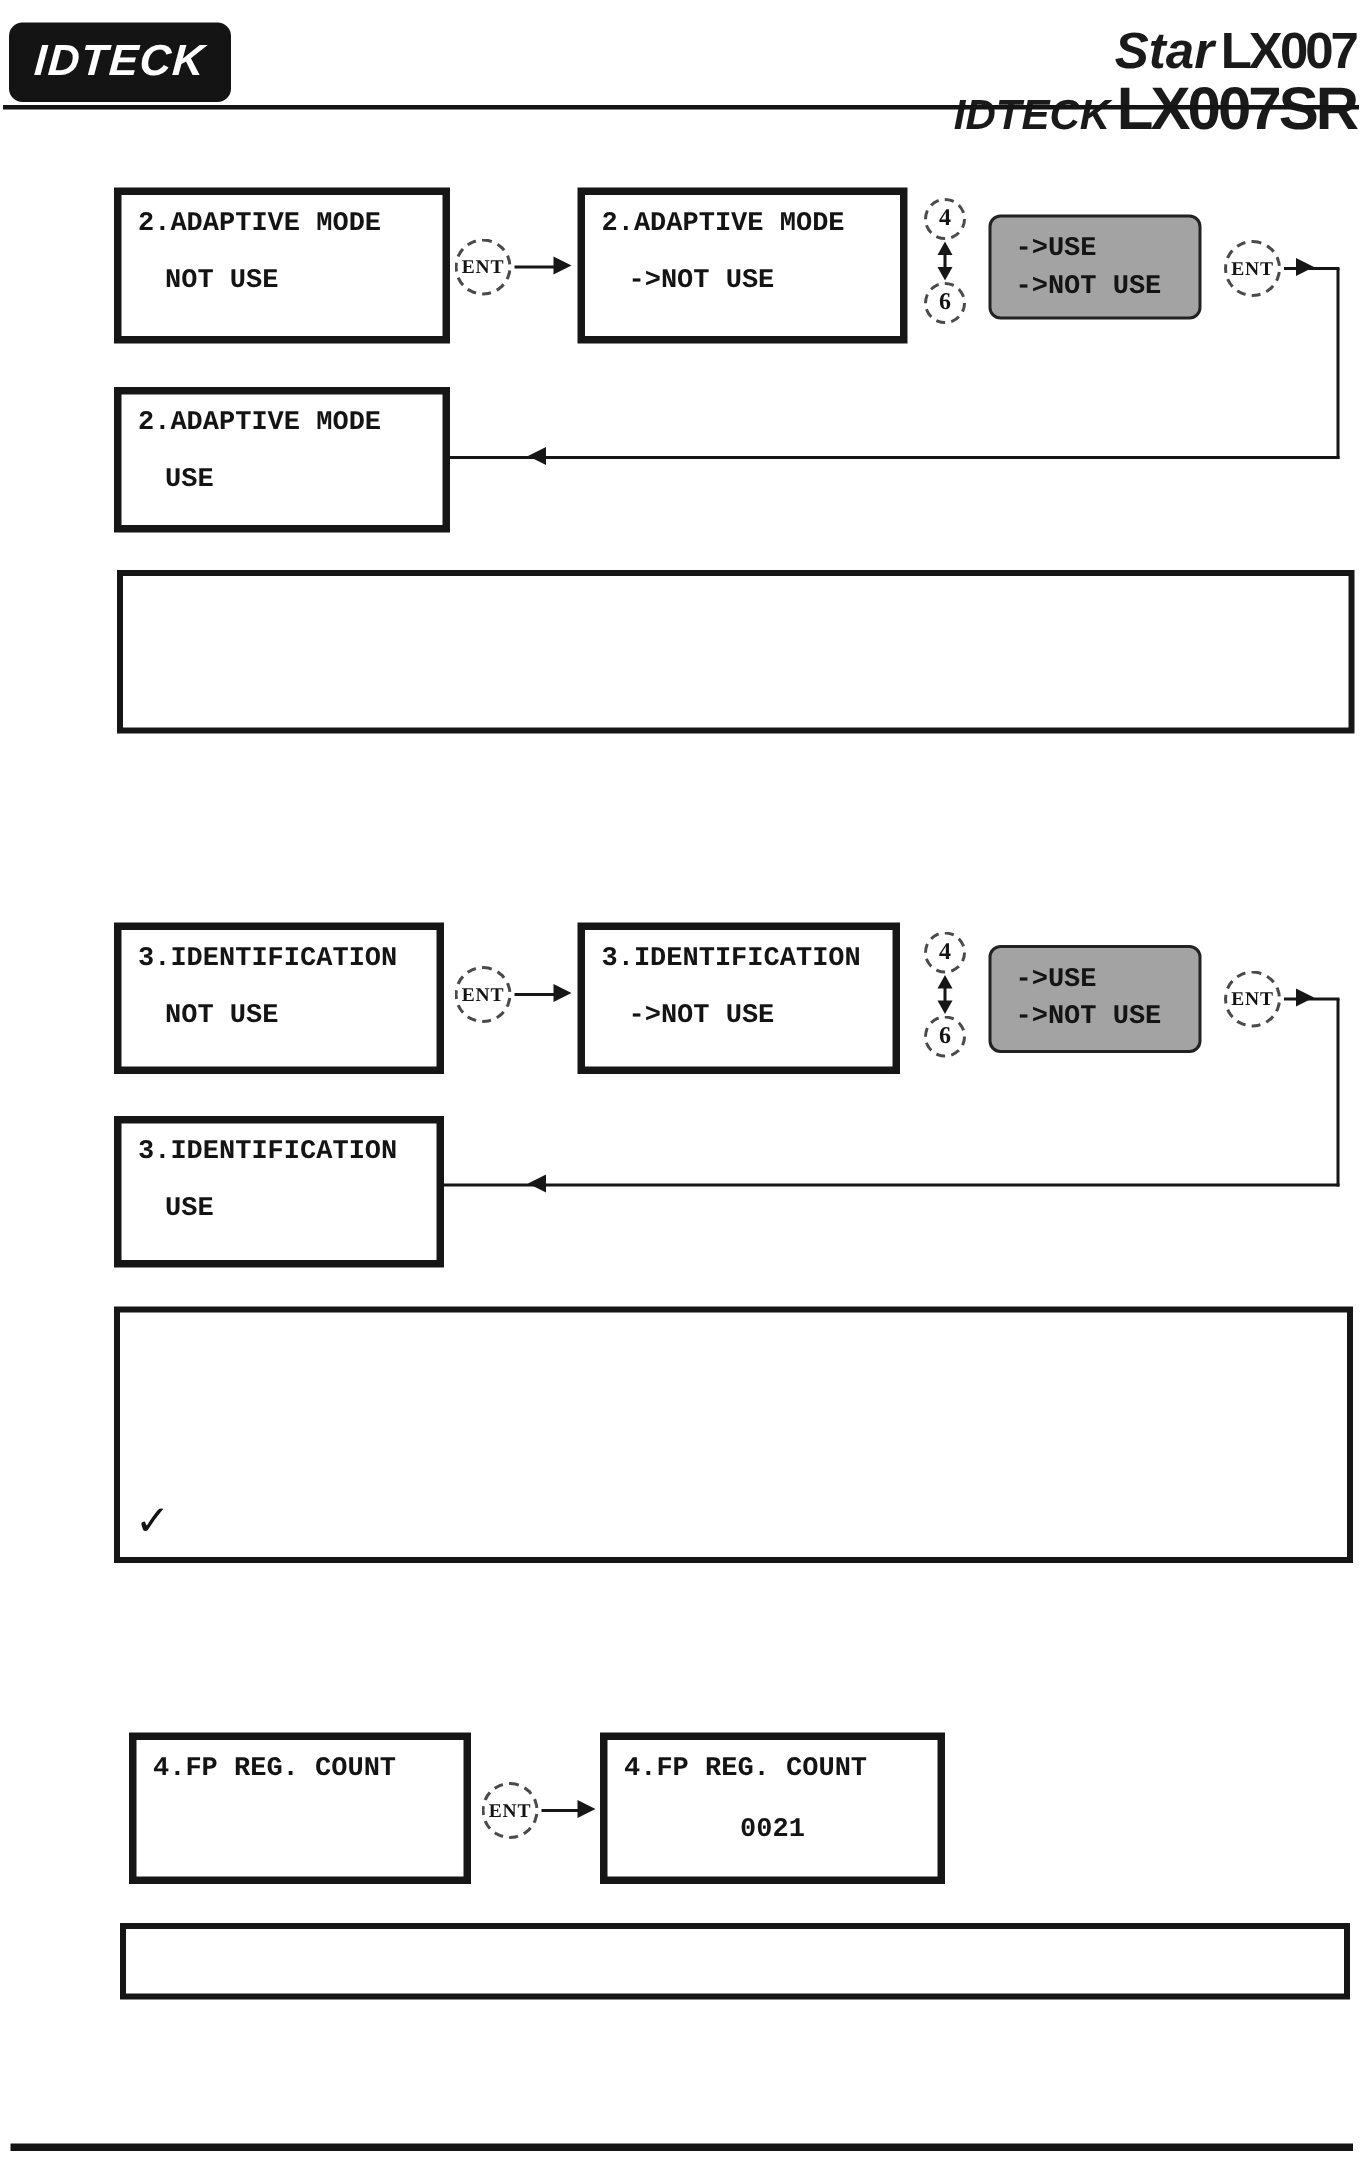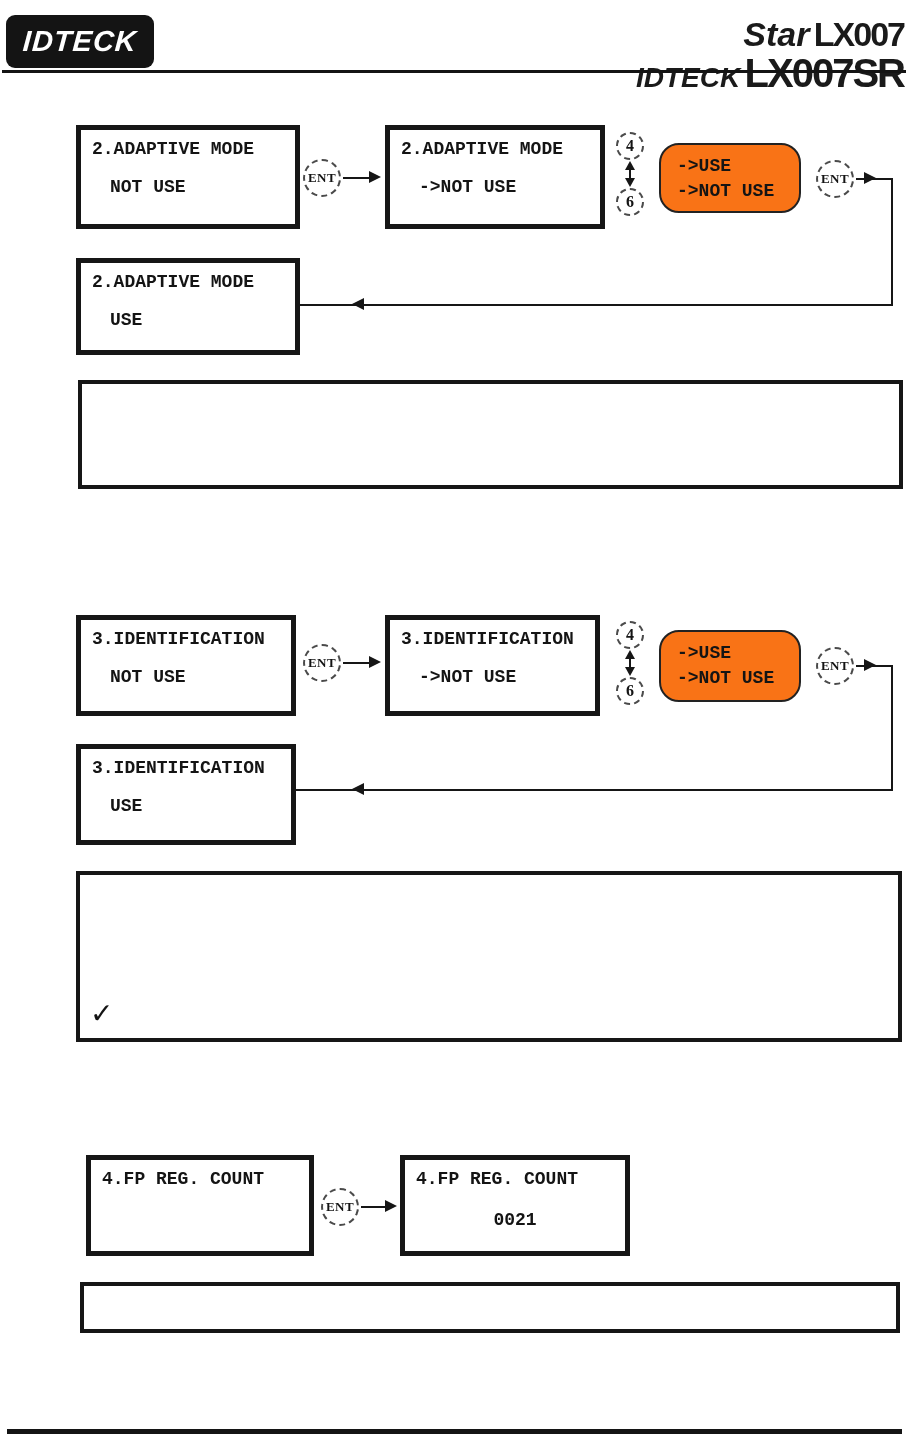--- a/index.html
+++ b/index.html
@@ -38,21 +38,21 @@
   
   .hl{position:absolute;height:2px;background:#161616;}
   .vl{position:absolute;width:2px;background:#161616;}
   .tri{position:absolute;width:0;height:0;}
   .tri-r{border-top:6px solid transparent;border-bottom:6px solid transparent;border-left:12px solid #161616;}
   .tri-l{border-top:6px solid transparent;border-bottom:6px solid transparent;border-right:12px solid #161616;}
   .tri-u{border-left:5px solid transparent;border-right:5px solid transparent;border-bottom:9px solid #161616;}
   .tri-d{border-left:5px solid transparent;border-right:5px solid transparent;border-top:9px solid #161616;}
 
   
-  .opts{position:absolute;border:2px solid #222;border-radius:20px;background:#f97316;
+  .opts{position:absolute;border:2px solid #222;border-radius:8px;background:#a3a3a3;
         box-sizing:border-box;padding:9px 0 0 16px;}
   .opts .mono-line{font-family:"Liberation Mono","DejaVu Sans Mono",monospace;font-weight:bold;
         font-size:18px;color:#141414;line-height:25px;white-space:pre;}
 
   
   .note{position:absolute;border:4px solid #161616;background:#fff;box-sizing:border-box;}
   .check{position:absolute;left:10px;bottom:8px;font-size:28px;font-weight:bold;color:#141414;
         font-family:"DejaVu Sans",sans-serif;}
 </style>
 </head>

